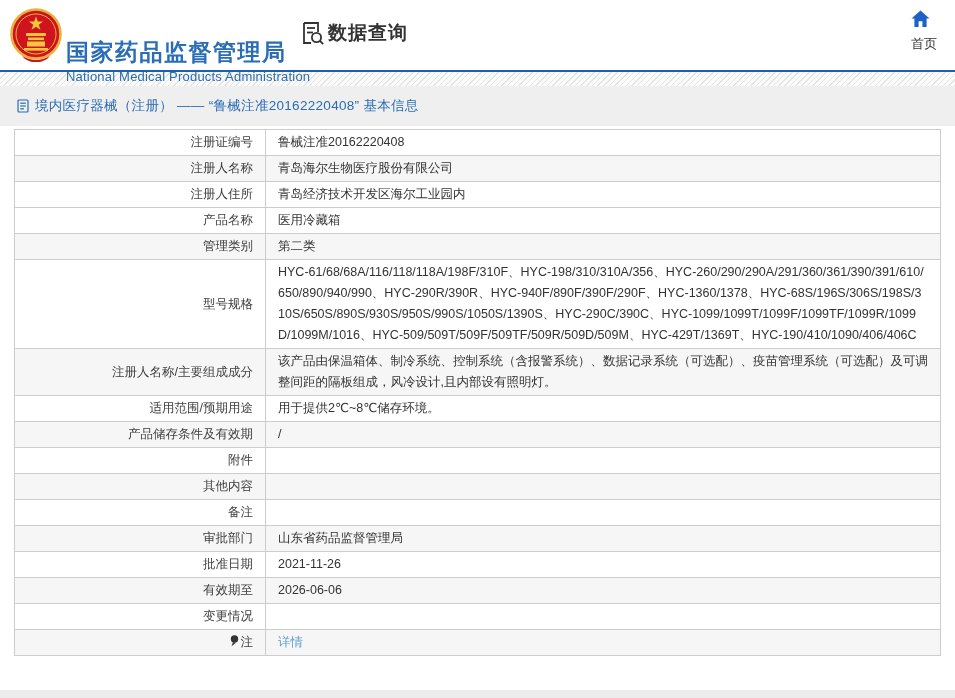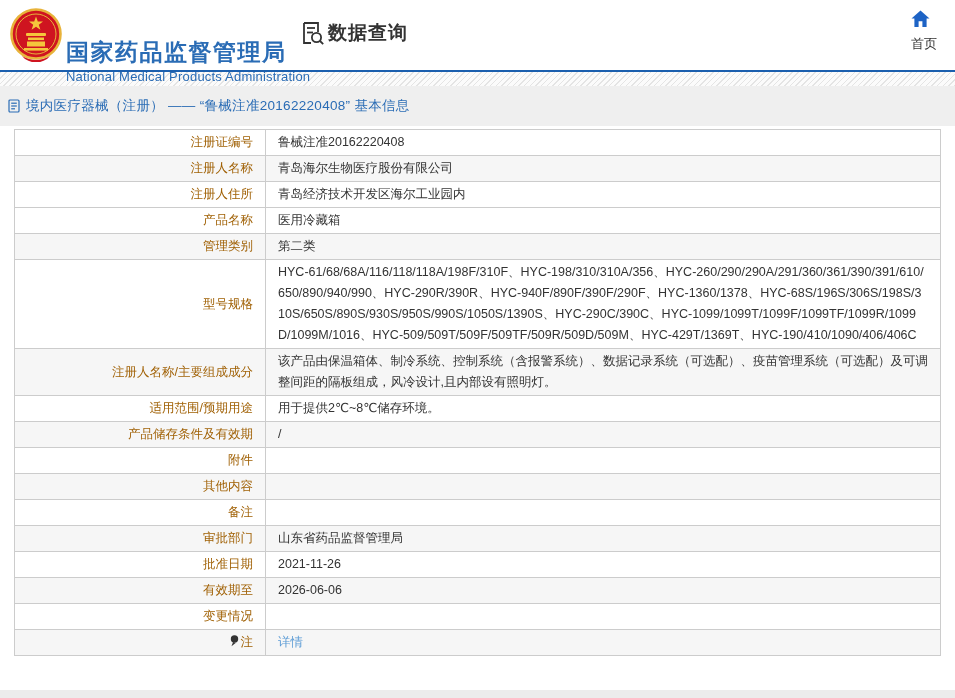--- a/index.html
+++ b/index.html
@@ -30,31 +30,31 @@
   .query-block{position:absolute;left:299px;top:20px;display:flex;align-items:center;gap:3px;}
   .q-icon{display:inline-flex;width:26px;height:26px;}
   .q-label{font-size:19px;font-weight:600;color:#333;letter-spacing:1px;}
   .top-nav{position:absolute;right:18px;top:10px;display:flex;gap:38px;}
   .nav-item{display:flex;flex-direction:column;align-items:flex-start;text-decoration:none;cursor:pointer;}
   .nav-icon{display:inline-flex;width:19px;height:18px;}
   .nav-label{font-size:13px;color:#333;margin-top:7px;}
   
   .blue-line{height:2px;background:var(--divider-blue);}
   .hatch-band{height:14px;background:repeating-linear-gradient(135deg,#e4e4e4 0 1px,#fbfbfb 1px 4px);}
-  .crumb-band{height:40px;background:var(--band-gray);display:flex;align-items:center;padding:0 8px;gap:6px;}
+  .crumb-band{height:40px;background:var(--band-gray);display:flex;align-items:center;padding:0 17px;gap:6px;}
   .doc-icon{display:inline-flex;width:12px;height:14px;flex:0 0 auto;}
   .crumb-text{color:var(--brand-blue);font-size:13.5px;letter-spacing:0.3px;}
   
   .info-table{width:927px;margin:3px 14px 0;border-collapse:collapse;table-layout:fixed;}
   .info-table td{
     border:1px solid var(--border-gray);
     font-size:12.5px;color:var(--text-dark);
     line-height:21px;padding:2px 12px;vertical-align:middle;
   }
-  td.cell-label{text-align:right;color:#a16207;padding-left:18px;}
+  td.cell-label{text-align:right;color:#404040;padding-left:18px;}
   td.cell-value{text-align:left;word-break:break-all;}
   tr.odd{background:#ffffff;}
   tr.even{background:var(--row-alt);}
   .pin-icon{display:inline-block;width:9px;height:12px;margin-right:2px;vertical-align:-1px;}
   a.details-link{color:var(--link-blue);text-decoration:none;cursor:pointer;}
   .footer-strip{position:absolute;left:0;bottom:0;width:955px;height:8px;background:#ececec;}
 </style>
 </head>
 <body>
 

